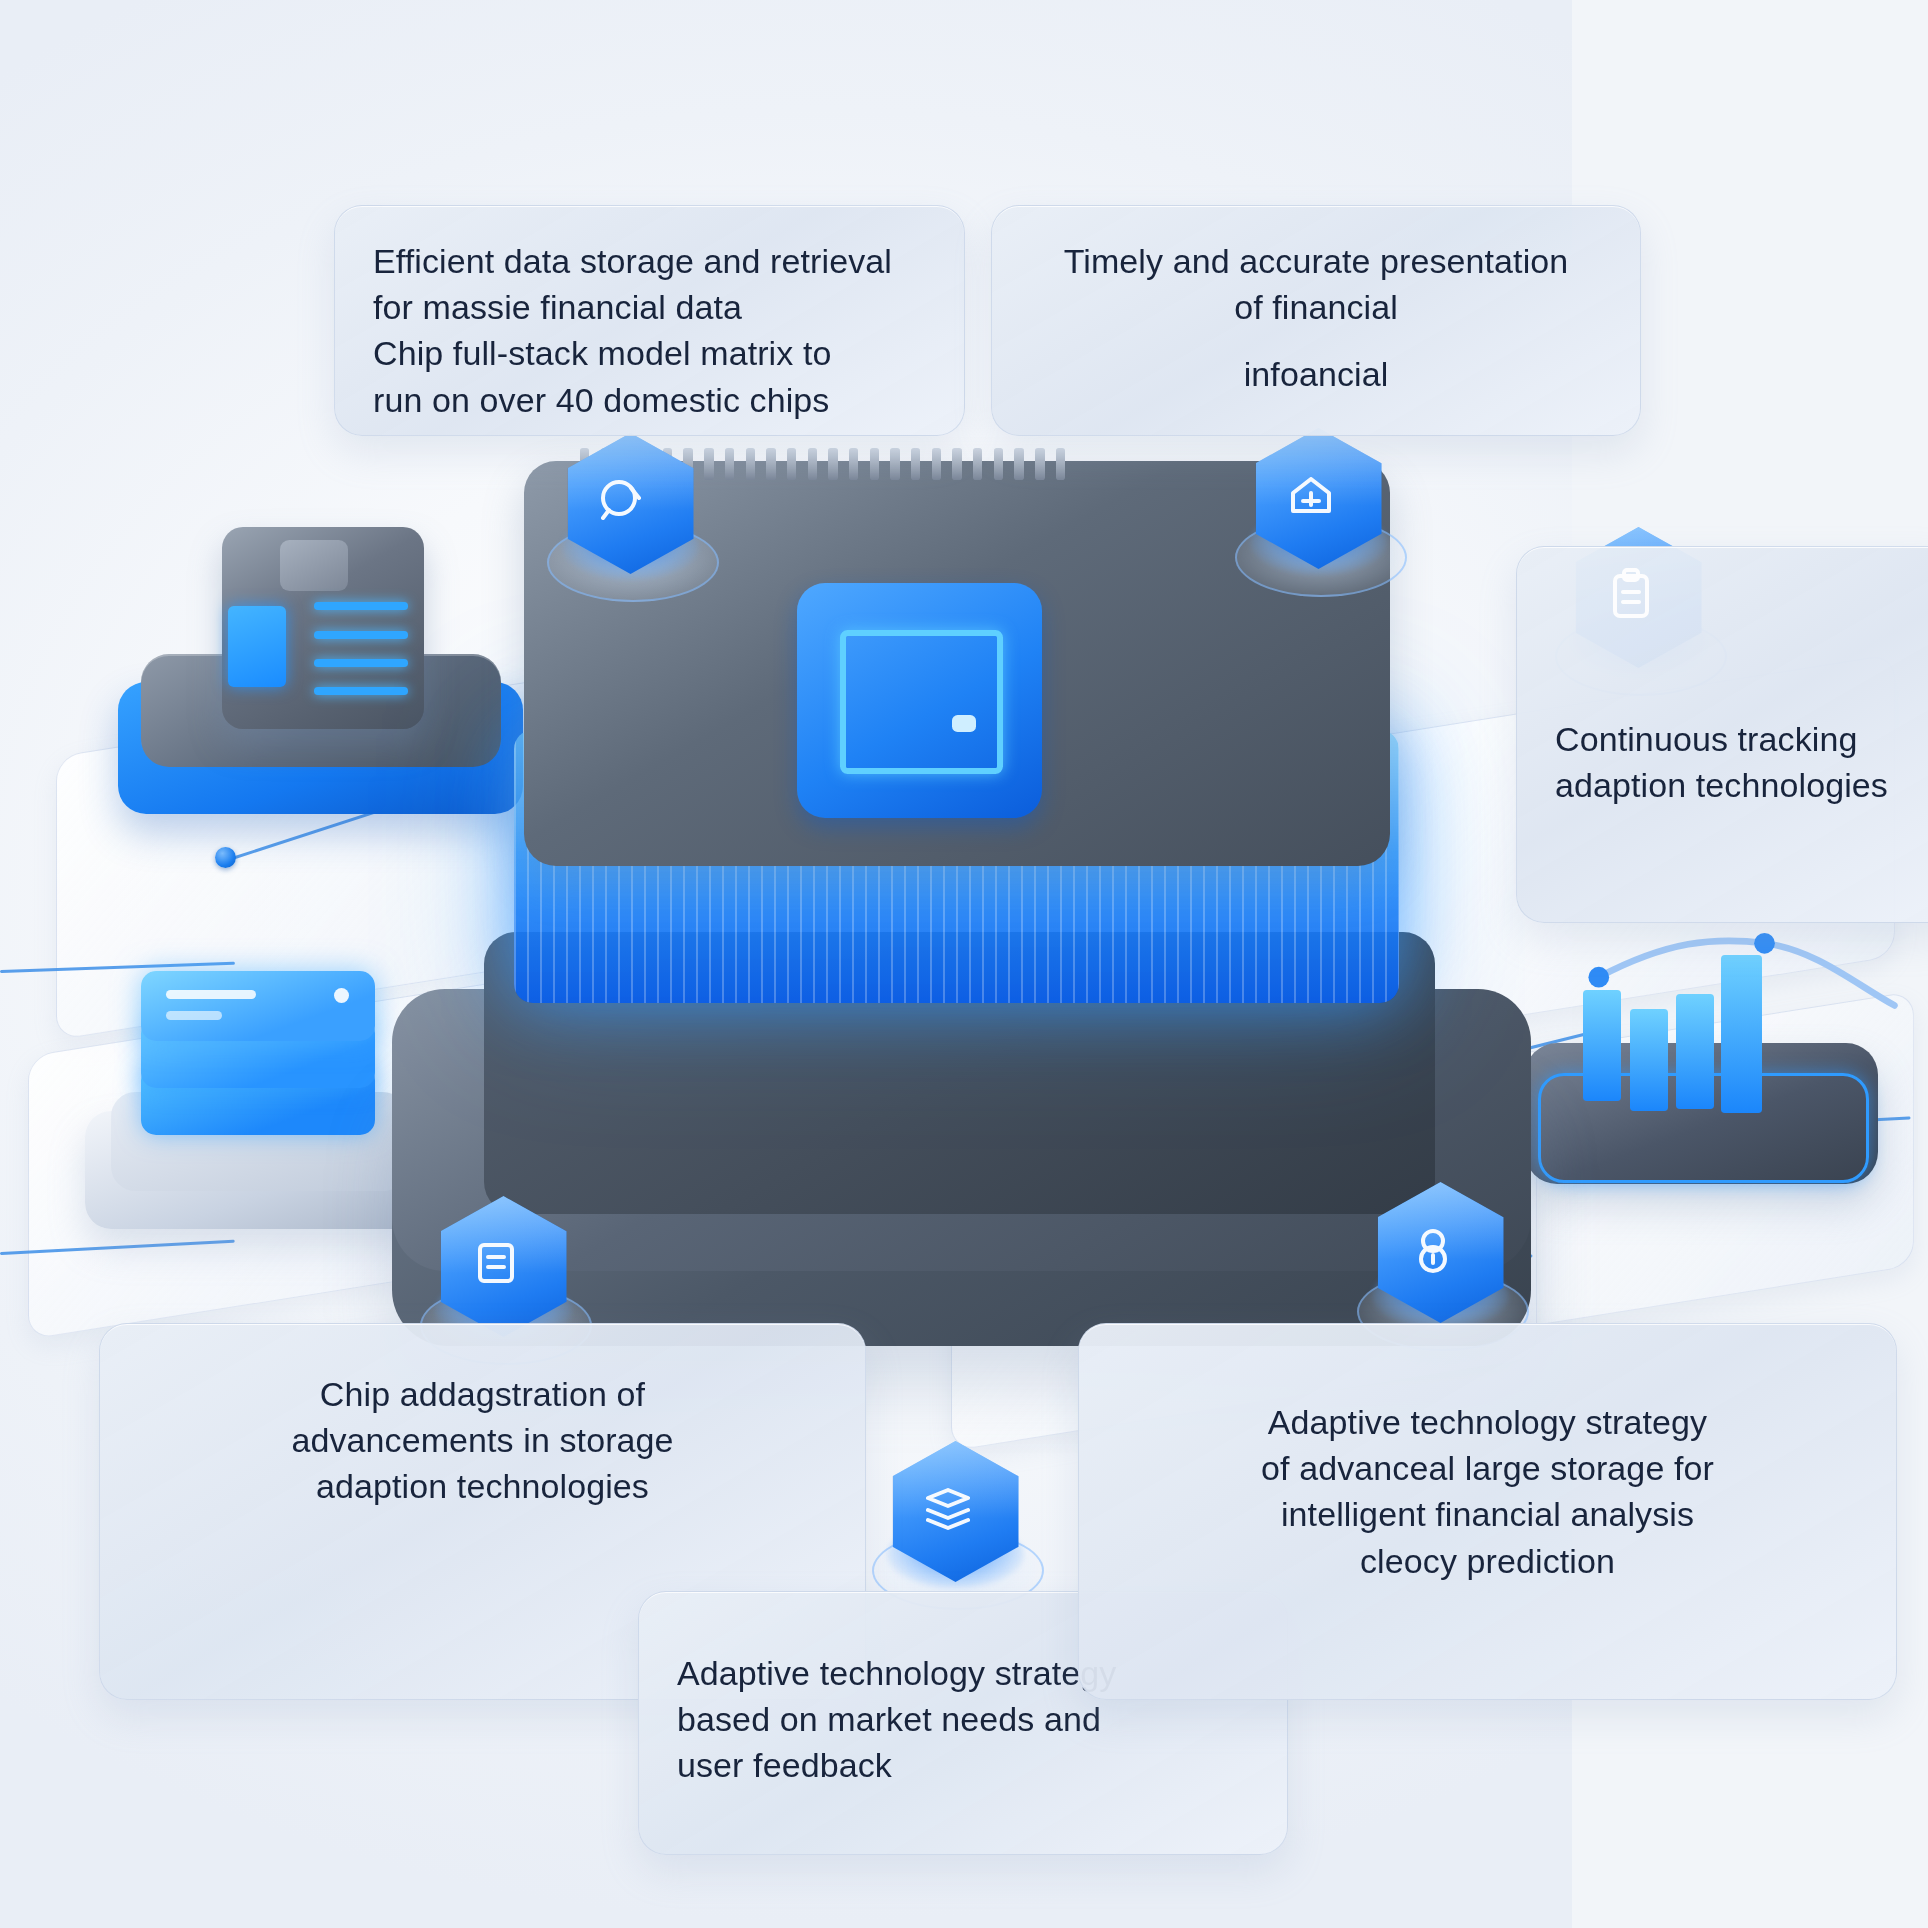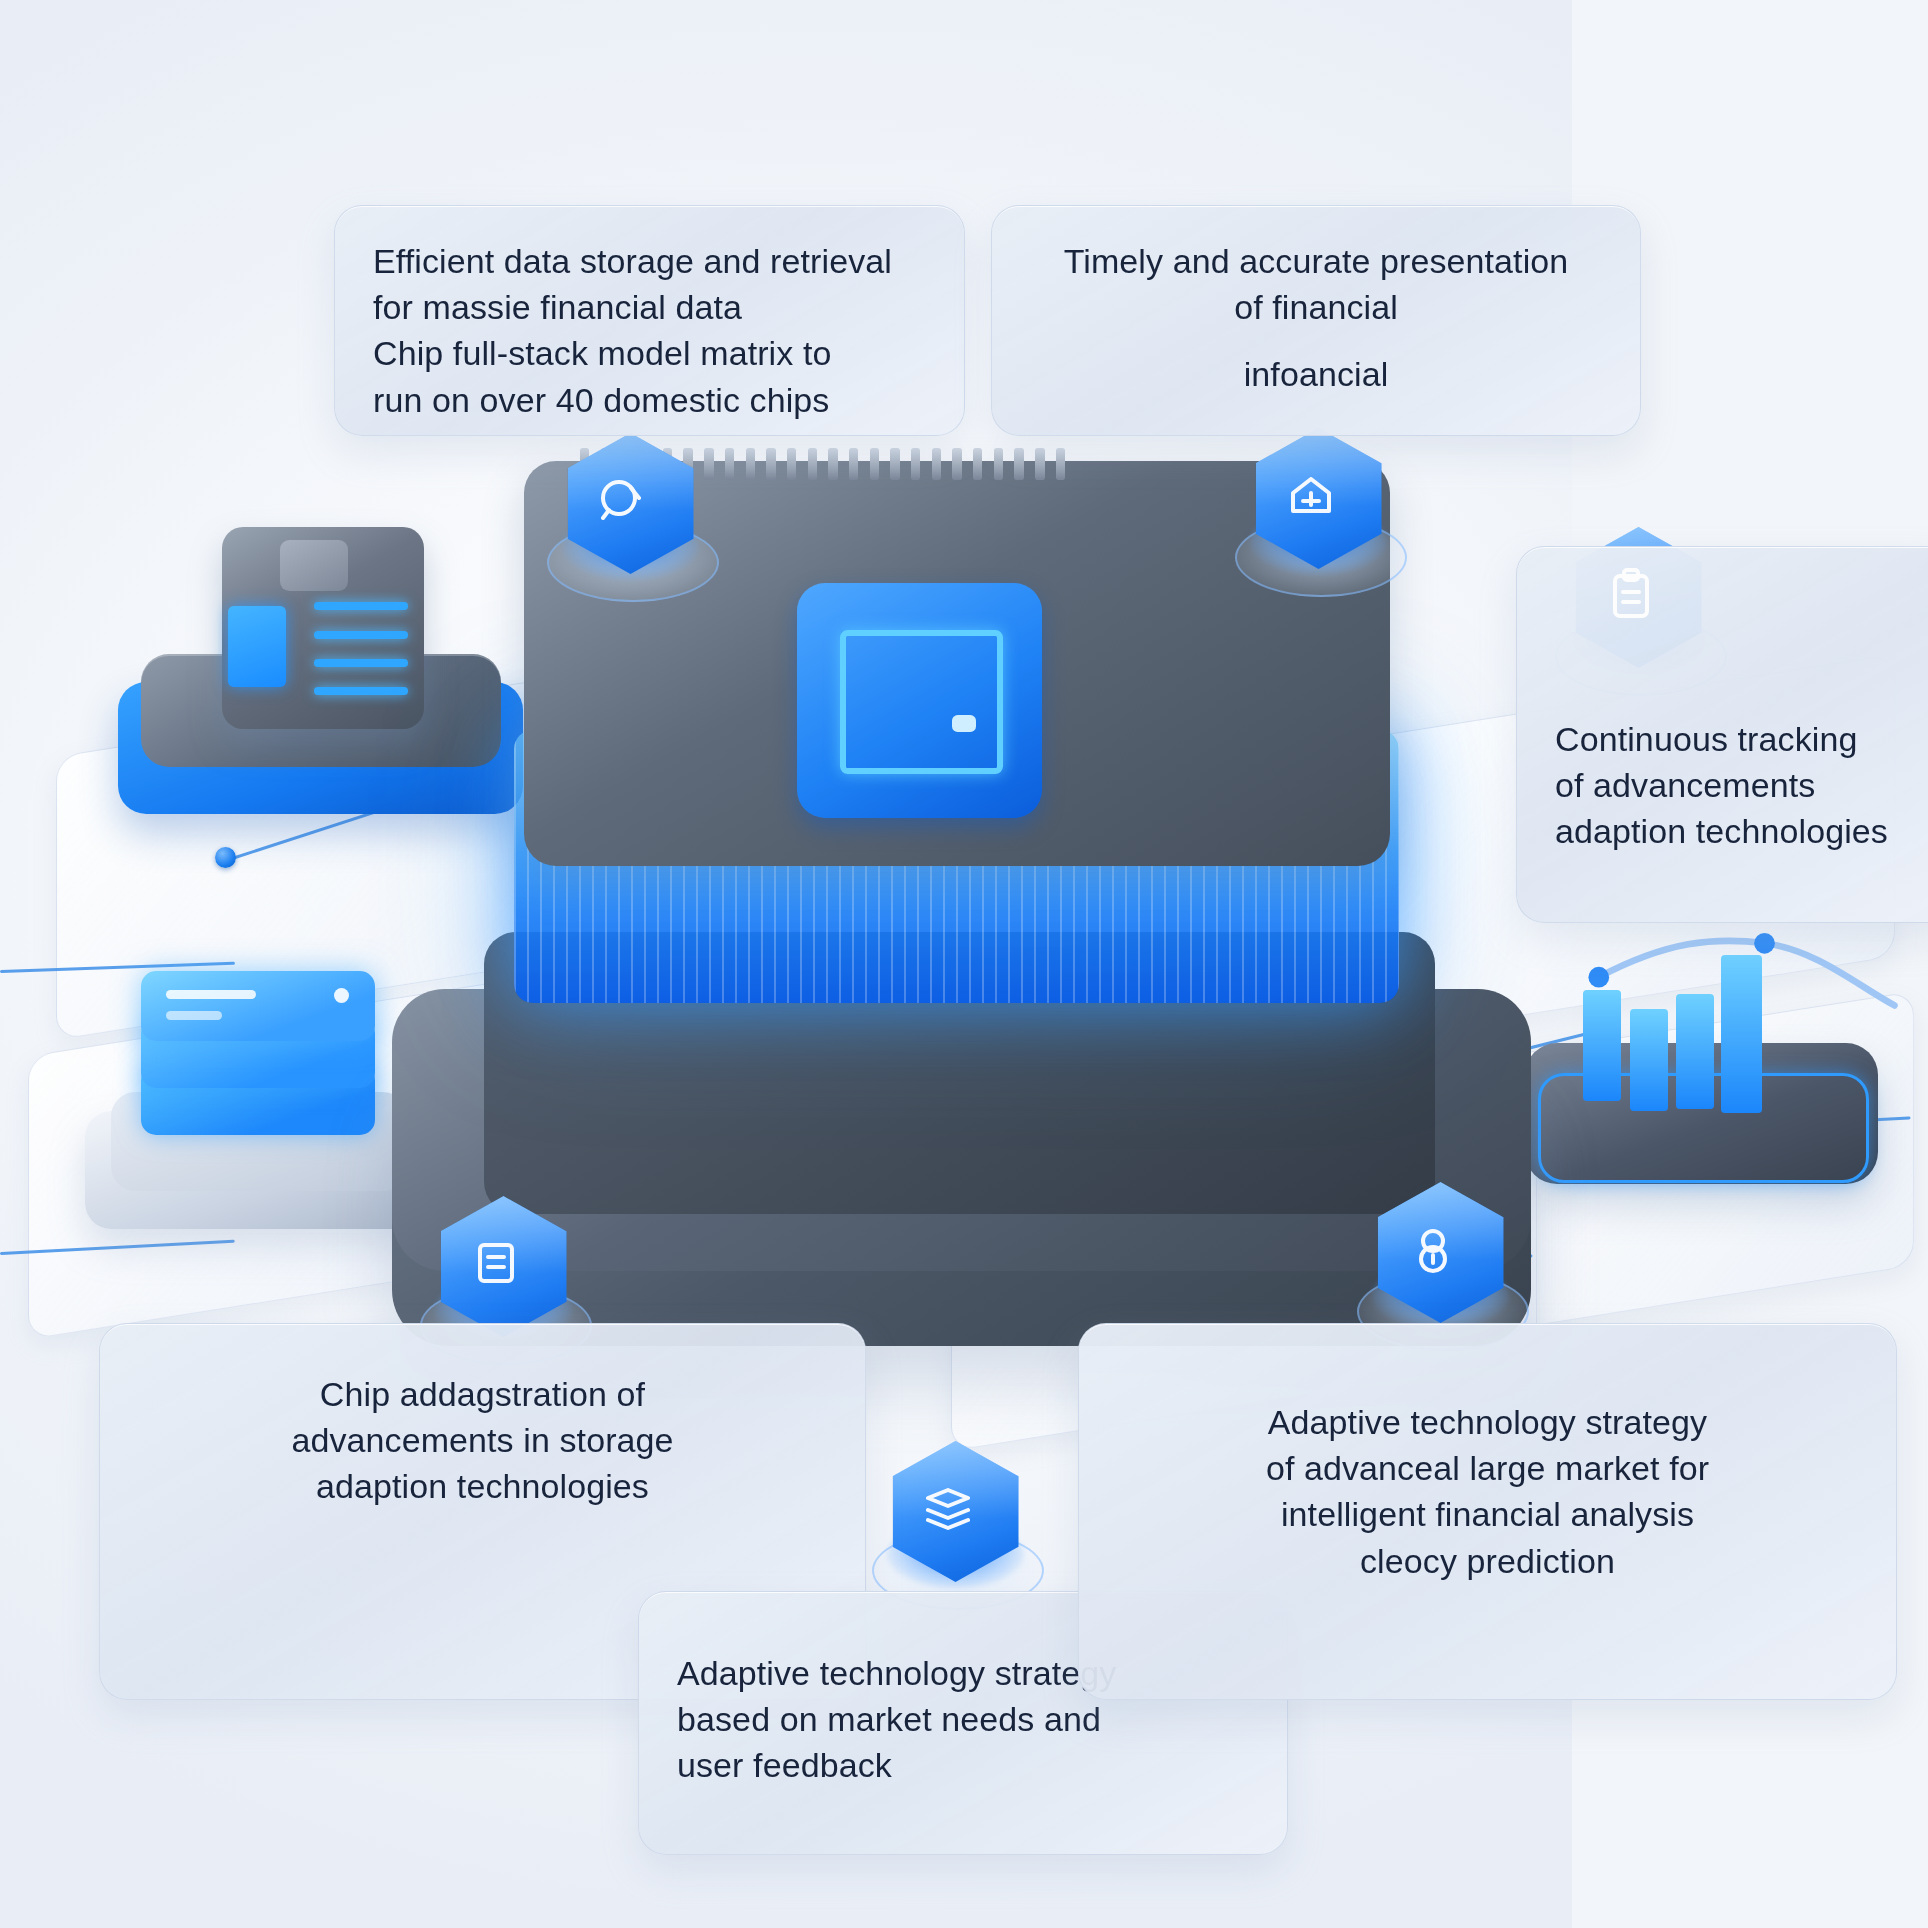--- a/index.html
+++ b/index.html
@@ -365,37 +365,36 @@
   </div>
 
   <div class="card center" style="left:991px;top:205px;width:650px;height:231px;">
     <p>Timely and accurate presentation</p>
     <p>of financial</p>
     <p style="margin-top:21px;">infoancial</p>
   </div>
 
   <div class="card" style="left:1516px;top:546px;width:443px;height:377px;padding-top:169px;">
     <p>Continuous tracking</p>
-    <p>of advancements</p>
     <p>adaption technologies</p>
   </div>
 
   <div class="card center" style="left:99px;top:1323px;width:767px;height:377px;padding-top:47px;">
     <p>Chip addagstration of</p>
     <p>advancements in storage</p>
     <p>adaption technologies</p>
   </div>
 
   <div class="card" style="left:638px;top:1591px;width:650px;height:264px;padding-top:58px;">
     <p>Adaptive technology strategy</p>
     <p>based on market needs and</p>
     <p>user feedback</p>
   </div>
 
   <div class="card center" style="left:1078px;top:1323px;width:819px;height:377px;padding-top:75px;">
     <p>Adaptive technology strategy</p>
-    <p>of advanceal large market for</p>
+    <p>of advanceal large storage for</p>
     <p>intelligent financial analysis</p>
     <p>cleocy prediction</p>
   </div>
 
 </div>
 
 
 </body></html>

